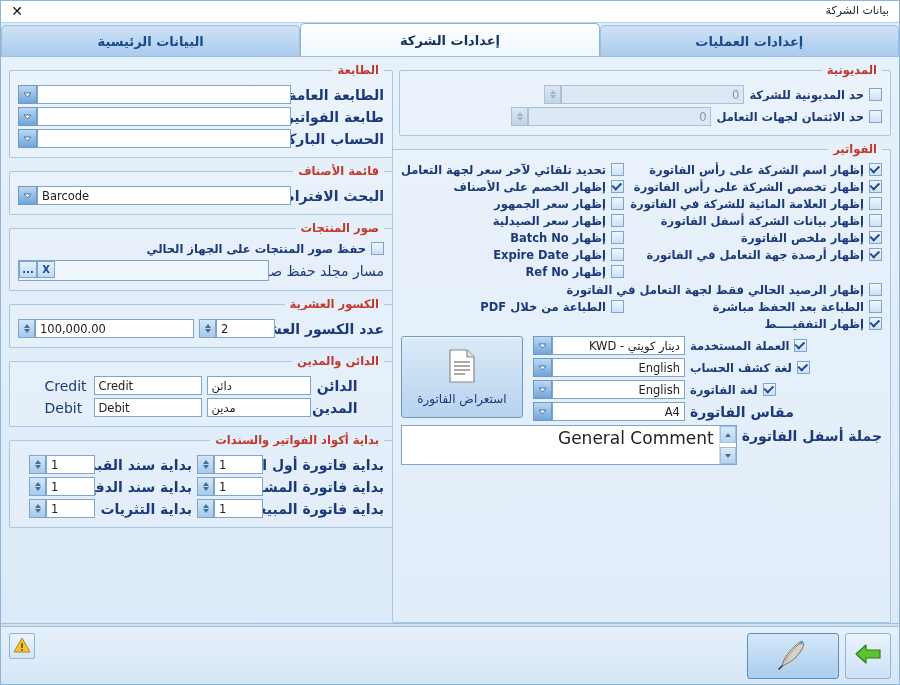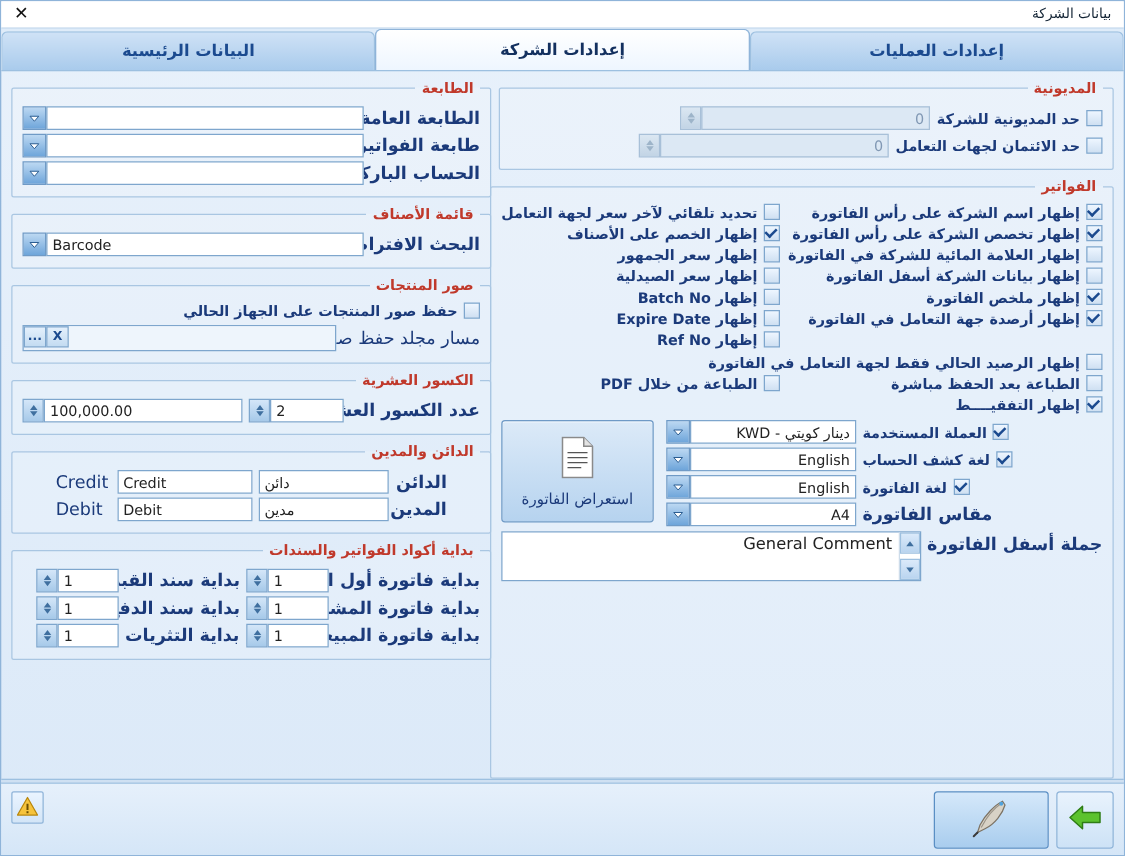--- a/index.html
+++ b/index.html
@@ -171,21 +171,21 @@
     gap: 6px; cursor: pointer;
     box-shadow: inset 0 1px 0 #ffffff99;
   }
   .previewbtn .plabel { font-size: 12px; color: #1b3a7a; font-weight: normal; }
 
   
   .area {
     height: 40px; border: 1px solid #7ea6cd; background: #fff;
     display: flex; flex-direction: row-reverse;
   }
-  .area .inner { flex: 1 1 auto; padding: 2px 5px; font-size: 13px; color: #222; }
+  .area .inner { flex: 1 1 auto; padding: 2px 5px; font-size: 17px; color: #222; }
   .area .sbar { width: 17px; flex: 0 0 17px; display: flex; flex-direction: column; justify-content: space-between; border-left: 1px solid #cddcea;}
   .area .sbar .sb {
     height: 17px; border: 1px solid #9dc0e0;
     background: linear-gradient(180deg,#dbeafa 0%,#b9d4ef 100%);
     display: flex; align-items: center; justify-content: center; cursor: pointer;
   }
 
   
   .statusline { height: 3px; flex: 0 0 3px; background: #cfe0f2; border-top: 1px solid #9dc0e0; }
   .bottombar {
@@ -593,21 +593,21 @@
         </div>
         <div class="row">
           <span class="lbl b" style="width:116px">بداية فاتورة المبيعات</span>
           <div class="spin" style="width:66px">
             <span class="sbtn">
                 <span class="tri up"></span>
                 <span class="tri dn"></span>
               </span>
             <span class="txt num" style="justify-content:flex-end">1</span>
           </div>
-          <span class="lbl b" style="width:92px;text-align:left">بداية التثريات</span>
+          <span class="lbl b" style="width:92px;text-align:right">بداية التثريات</span>
           <div class="spin" style="width:66px">
             <span class="sbtn">
                 <span class="tri up"></span>
                 <span class="tri dn"></span>
               </span>
             <span class="txt num" style="justify-content:flex-end">1</span>
           </div>
         </div>
       </fieldset>
 

